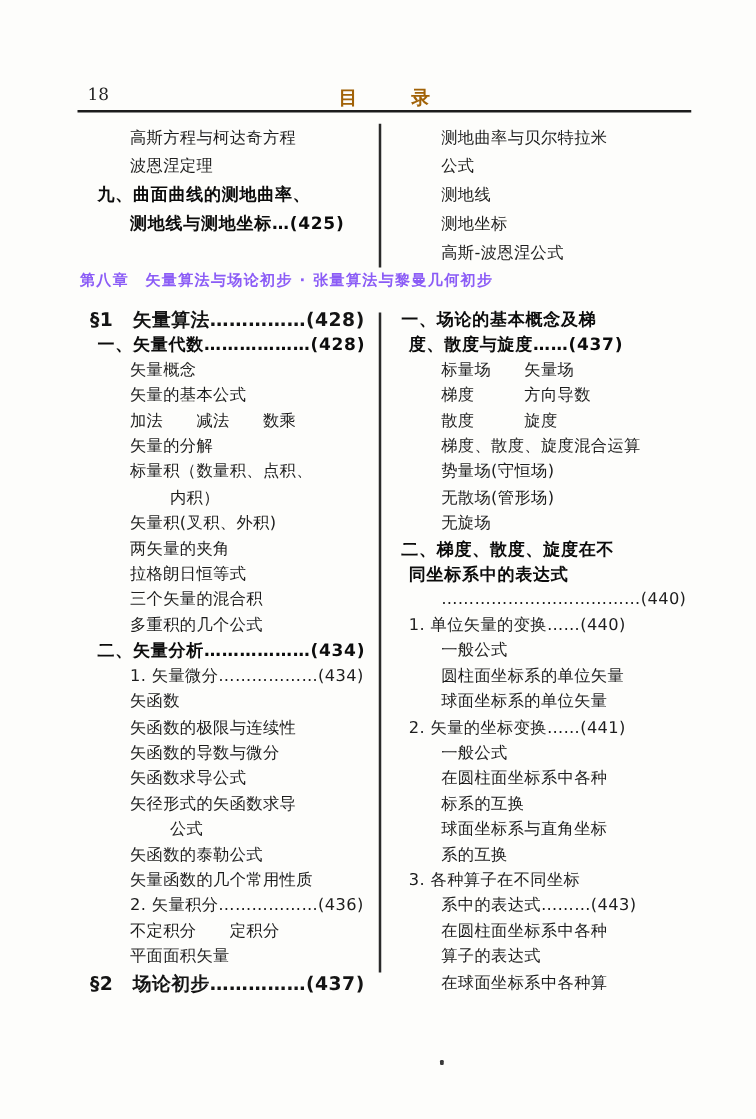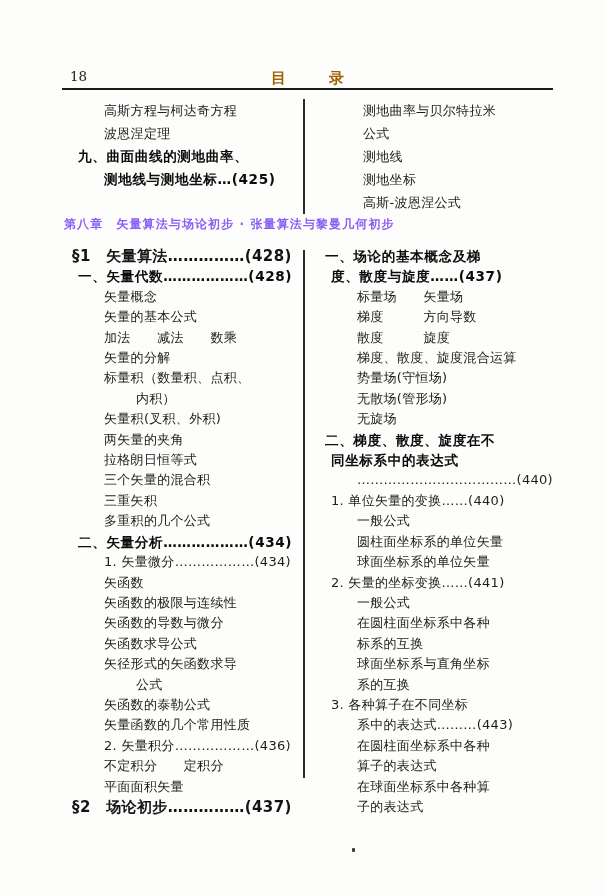--- a/index.html
+++ b/index.html
@@ -27,21 +27,21 @@
     font-size:13.5px; color:#222;
   }
   .head-title {
     position:absolute; left:0; right:0; top:1px;
     text-align:center; font-size:15px; letter-spacing:14px;
     text-indent:14px; color:#a16207; font-weight:700;
   }
   
   .cols { position:relative; display:flex; }
   .col-left  { width:241px; padding-left:10px; }
-  .col-right { flex:1; padding-left:28px; }
+  .col-right { flex:1; padding-left:18px; }
   .divider {
     position:absolute; left:241px; top:0; width:1.5px;
     background:#2a2a2a;
   }
   .top-section .divider { height:100%; }
   .main-section .divider { height:528px; top:4px; }
   .toc-line {
     font-size:13px; line-height:23px; color:#1d1d1d;
     white-space:nowrap; letter-spacing:0.3px;
   }
@@ -101,21 +101,20 @@
         <div class="toc-line lvl3">矢量概念</div>
         <div class="toc-line lvl3">矢量的基本公式</div>
         <div class="toc-line lvl3">加法　　减法　　数乘</div>
         <div class="toc-line lvl3">矢量的分解</div>
         <div class="toc-line lvl3">标量积（数量积、点积、</div>
         <div class="toc-line lvl4">内积）</div>
         <div class="toc-line lvl3">矢量积(叉积、外积)</div>
         <div class="toc-line lvl3">两矢量的夹角</div>
         <div class="toc-line lvl3">拉格朗日恒等式</div>
         <div class="toc-line lvl3">三个矢量的混合积</div>
-        <div class="toc-line lvl3">三重矢积</div>
         <div class="toc-line lvl3">多重积的几个公式</div>
         <div class="toc-line lvl1 bold">二、矢量分析………………(434)</div>
         <div class="toc-line lvl2">1. 矢量微分………………(434)</div>
         <div class="toc-line lvl3">矢函数</div>
         <div class="toc-line lvl3">矢函数的极限与连续性</div>
         <div class="toc-line lvl3">矢函数的导数与微分</div>
         <div class="toc-line lvl3">矢函数求导公式</div>
         <div class="toc-line lvl3">矢径形式的矢函数求导</div>
         <div class="toc-line lvl4">公式</div>
         <div class="toc-line lvl3">矢函数的泰勒公式</div>
@@ -147,19 +146,18 @@
         <div class="toc-line lvl2">一般公式</div>
         <div class="toc-line lvl2">在圆柱面坐标系中各种</div>
         <div class="toc-line lvl3">标系的互换</div>
         <div class="toc-line lvl2">球面坐标系与直角坐标</div>
         <div class="toc-line lvl3">系的互换</div>
         <div class="toc-line lvl1">3. 各种算子在不同坐标</div>
         <div class="toc-line lvl2">系中的表达式………(443)</div>
         <div class="toc-line lvl2">在圆柱面坐标系中各种</div>
         <div class="toc-line lvl3">算子的表达式</div>
         <div class="toc-line lvl2">在球面坐标系中各种算</div>
-        <div class="toc-line lvl3">子的表达式</div>
       </div>
   </div>
 
 </div>
 
 <div class="speck"></div>
 
 </body></html>

